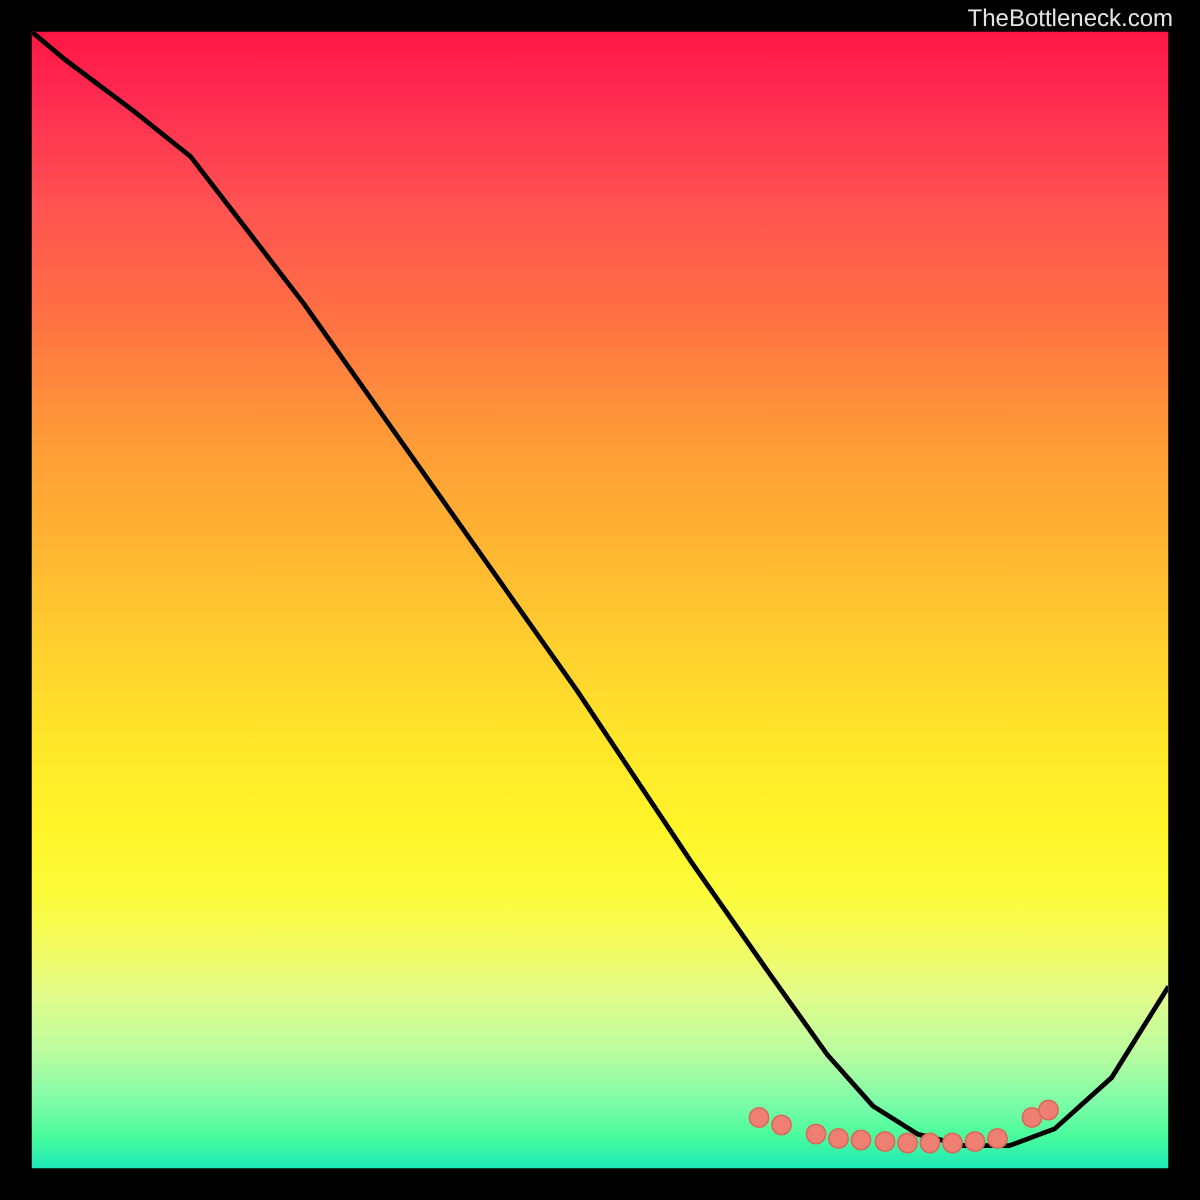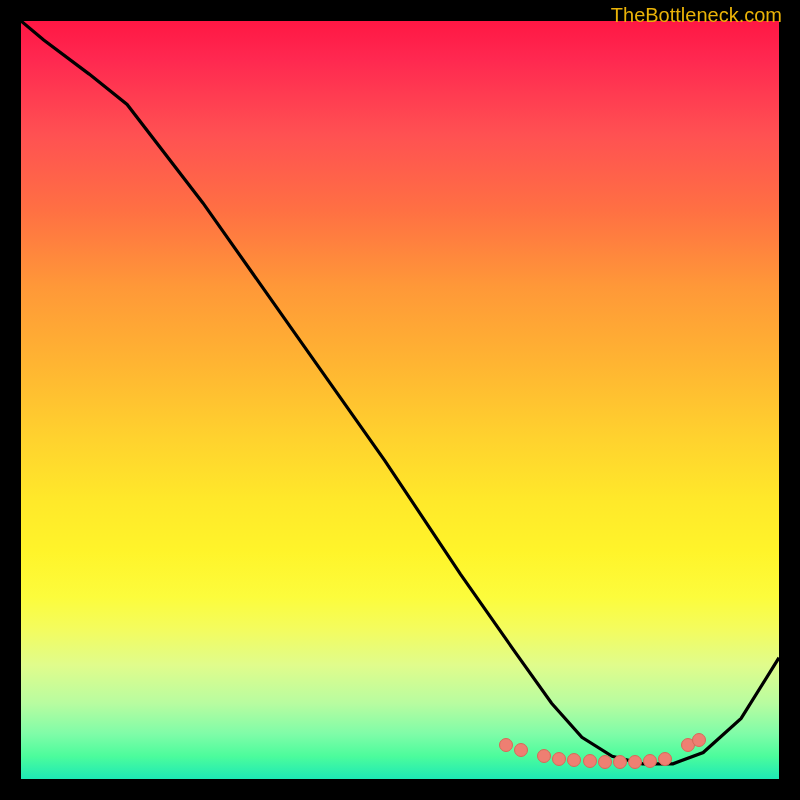--- a/index.html
+++ b/index.html
@@ -7,22 +7,22 @@
     width: 800px;
     height: 800px;
     background: #000;
     position: relative;
     font-family: Arial, sans-serif;
   }
   .watermark {
     position: absolute;
     top: 4px;
     right: 18px;
-    color: #eab308;
-    font-size: 20px;
+    color: #e5e5e5;
+    font-size: 16px;
     font-weight: 500;
     z-index: 10;
   }
   .plot-area {
     position: absolute;
     left: 21px;
     top: 21px;
     width: 758px;
     height: 758px;
     overflow: hidden;

